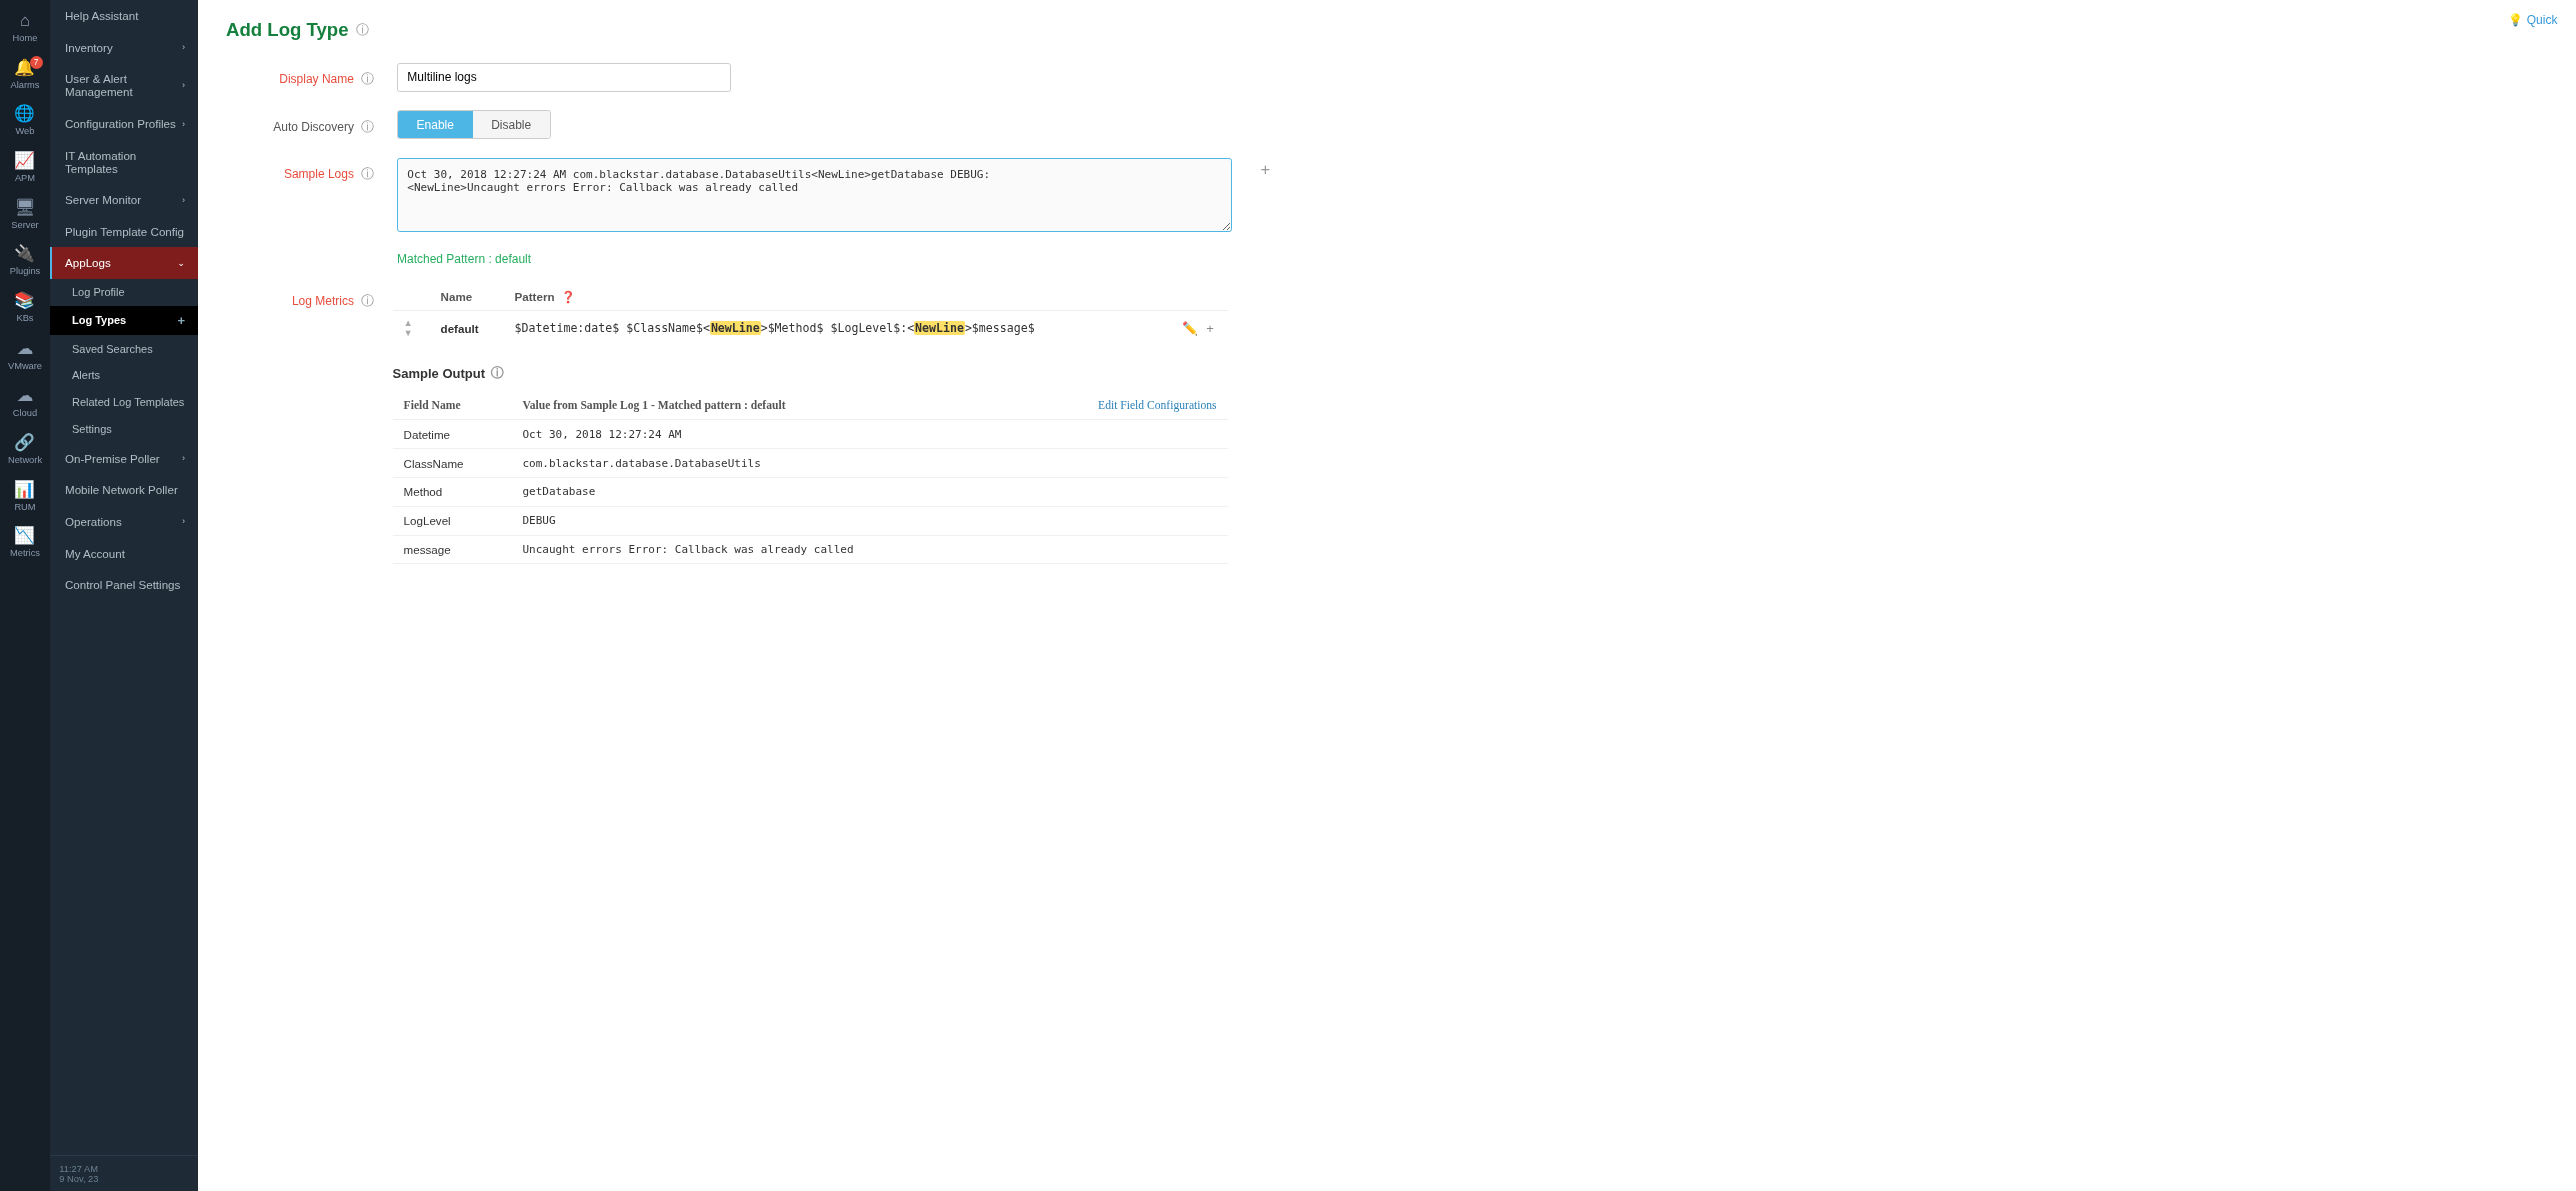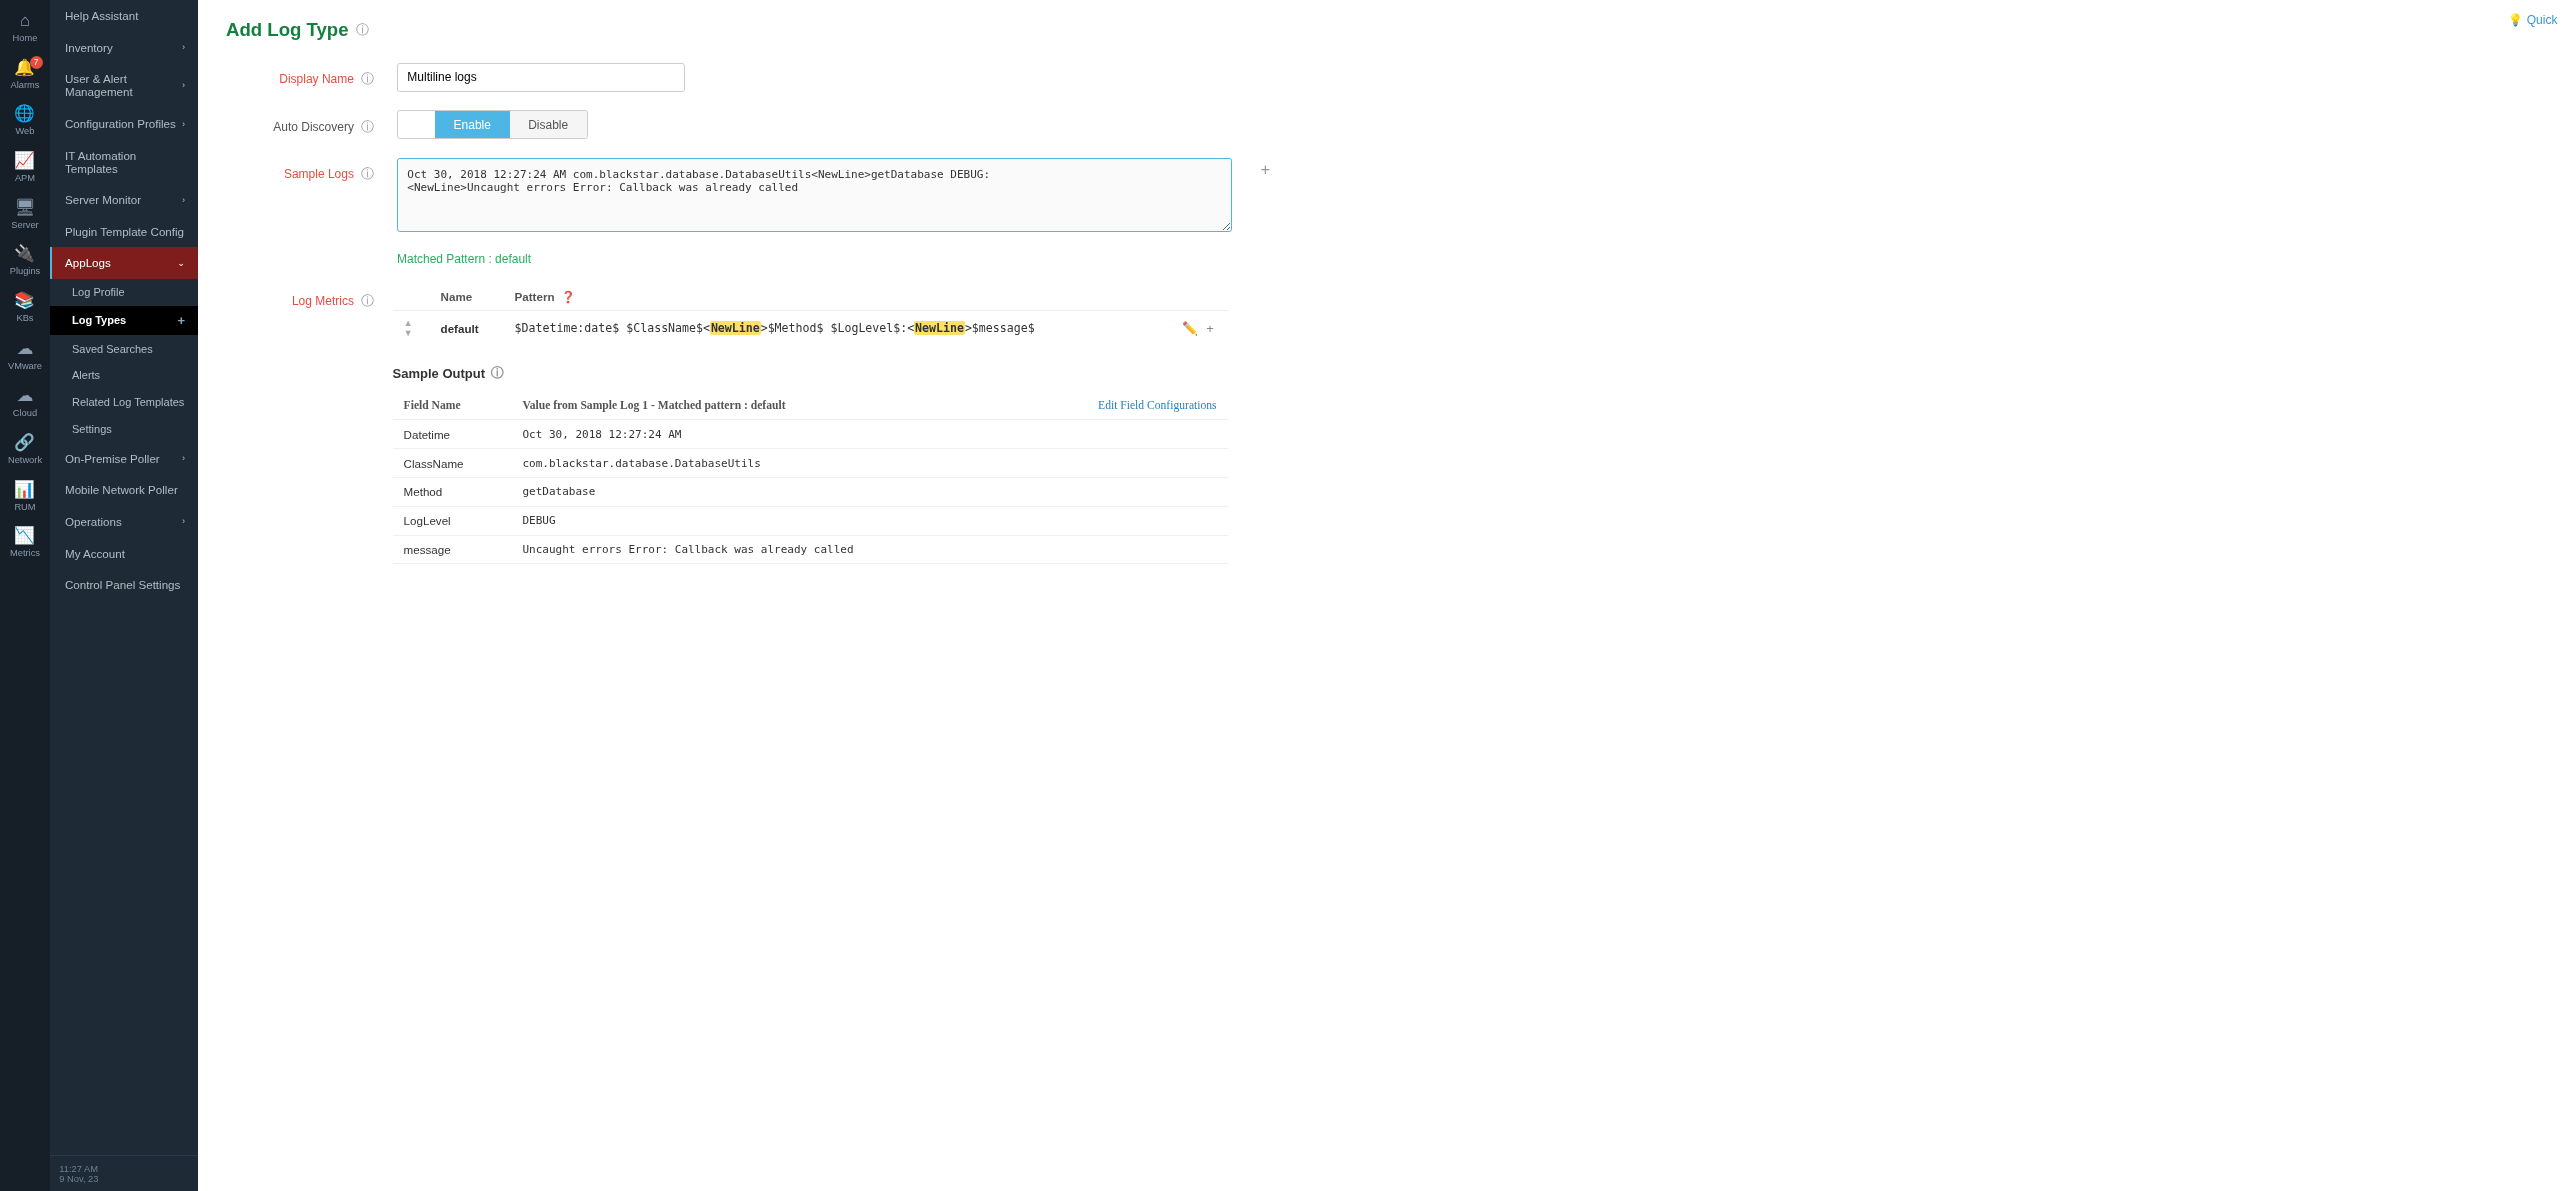--- a/index.html
+++ b/index.html
@@ -129,21 +129,21 @@
       padding-top: 7.4px;
       font-size: 12px;
       color: #e74c3c;
       font-weight: 500;
     }
     .form-label.optional {
       color: #555;
     }
 
     .text-input {
-      width: 288px;
+      width: 334px;
       padding: 6.5px 9.3px;
       border: 0.9px solid #ccc;
       border-radius: 2.8px;
       font-size: 12px;
       outline: none;
     }
 
     .toggle-group {
       display: flex;
       border: 0.9px solid #ccc;
@@ -155,21 +155,20 @@
       font-size: 12px;
       cursor: pointer;
       background: #f5f5f5;
       color: #555;
       border: none;
       outline: none;
     }
     .toggle-btn.active {
       background: #4db6e4;
       color: #fff;
-      margin-left: 37px;
     }
 
     .sample-logs-textarea {
       width: 100%;
       min-height: 74px;
       padding: 9.3px;
       border: 1.9px solid #4db6e4;
       border-radius: 2.8px;
       font-family: monospace;
       font-size: 11px;

